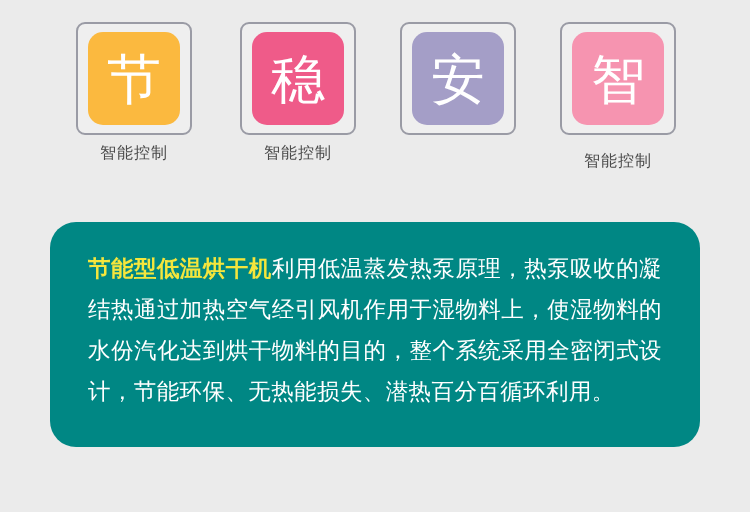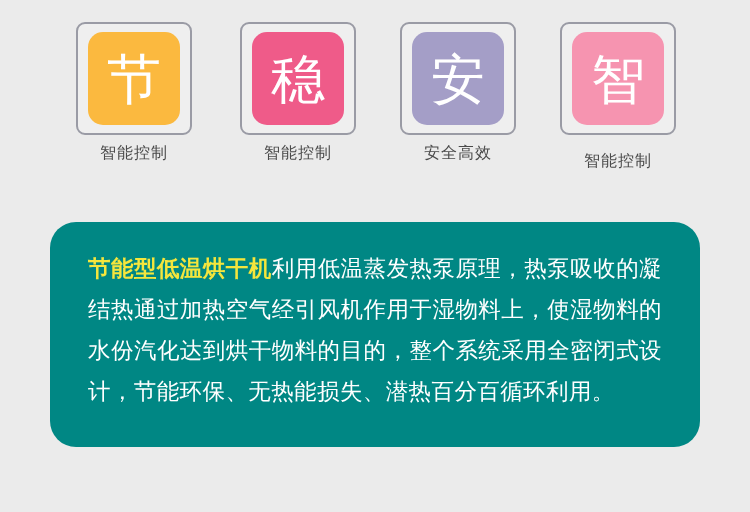--- a/index.html
+++ b/index.html
@@ -113,21 +113,20 @@
   <div class="feature-label label-pos-0" style="color: rgb(74, 74, 74);">智能控制</div>
 
   <div class="feature-card card-pos-1" style="border-color: rgb(154, 155, 165); background: rgb(239, 239, 239);">
     <div class="feature-tile" style="background: rgb(239, 91, 137);">稳</div>
   </div>
   <div class="feature-label label-pos-1" style="color: rgb(74, 74, 74);">智能控制</div>
 
   <div class="feature-card card-pos-2" style="border-color: rgb(154, 155, 165); background: rgb(239, 239, 239);">
     <div class="feature-tile" style="background: rgb(164, 158, 199);">安</div>
   </div>
-  <div class="feature-label label-pos-2" style="color: rgb(74, 74, 74);">安全高效</div>
 
   <div class="feature-card card-pos-3" style="border-color: rgb(154, 155, 165); background: rgb(239, 239, 239);">
     <div class="feature-tile" style="background: rgb(246, 148, 176);">智</div>
   </div>
   <div class="feature-label label-pos-3" style="color: rgb(74, 74, 74);">智能控制</div>
 
 </div>
 
 <div id="description-panel" style="background: rgb(0, 135, 132);">
   <div id="description-text" style="color: rgb(255, 255, 255);"><span id="description-highlight" style="color: rgb(245, 230, 60);">节能型低温烘干机</span><span id="description-body">利用低温蒸发热泵原理，热泵吸收的凝结热通过加热空气经引风机作用于湿物料上，使湿物料的水份汽化达到烘干物料的目的，整个系统采用全密闭式设计，节能环保、无热能损失、潜热百分百循环利用。</span></div>

